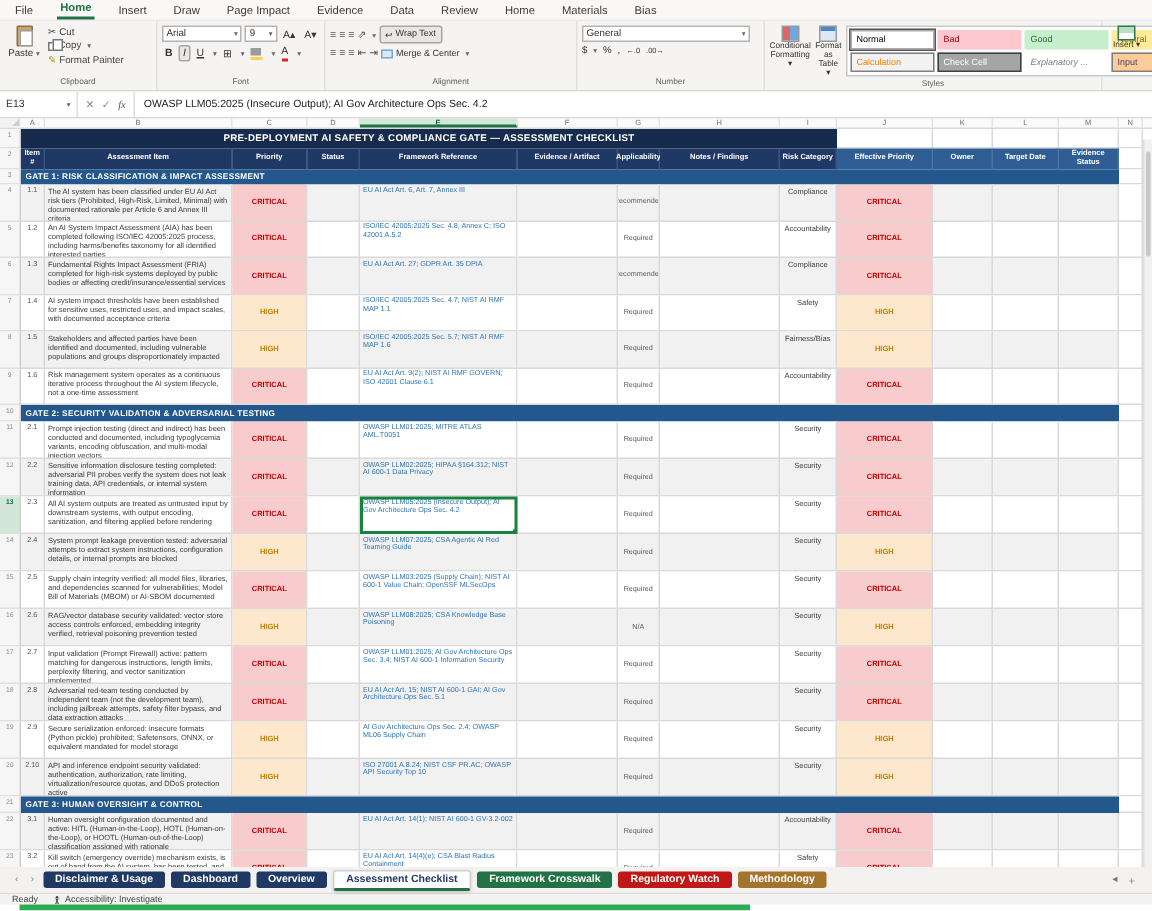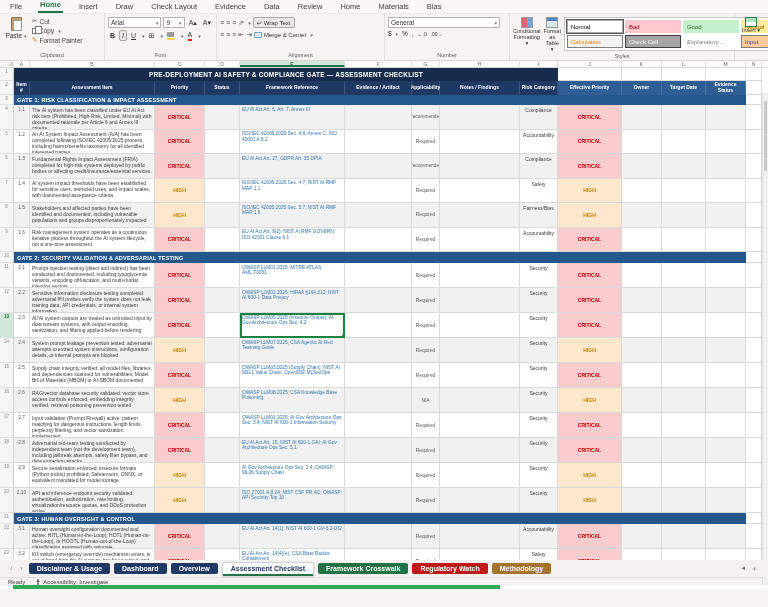--- a/index.html
+++ b/index.html
@@ -112,21 +112,21 @@
 </head>
 <body>
 
 <div id="app">
 
   <div id="menubar">
     <span class="mtab">File</span>
     <span class="mtab active">Home</span>
     <span class="mtab">Insert</span>
     <span class="mtab">Draw</span>
-    <span class="mtab">Check Layout</span>
+    <span class="mtab">Page Impact</span>
     <span class="mtab">Evidence</span>
     <span class="mtab">Data</span>
     <span class="mtab">Review</span>
     <span class="mtab">Home</span>
     <span class="mtab">Materials</span>
     <span class="mtab">Bias</span>
   </div>
 
   <div id="ribbon">
     <div class="rgroup" style="width:105px">
@@ -265,20 +265,32 @@
       <div class="rg-body" style="justify-content:flex-start">
         <div class="stylebtn" style="width:26px">
           <span class="ins-icon"></span>
           <span class="cap"><span>Insert</span> ▾</span>
         </div>
       </div>
       <div class="rg-label">&nbsp;</div>
     </div>
   </div>
 
+  <div id="formulabar">
+    <div id="namebox">
+        <span>E13</span>
+        <span class="chev">▾</span>
+      </div>
+    <div id="fx-icons">
+      <span>✕</span>
+      <span>✓</span>
+      <span class="fx">fx</span>
+    </div>
+    <div id="formula-text">OWASP LLM05:2025 (Insecure Output); AI Gov Architecture Ops Sec. 4.2</div>
+  </div>
 
   <div id="colstrip">
       <div id="corner" style="width: 14px;"></div>
       <div class="colL" style="width: 16px;">A</div>
       <div class="colL" style="width: 125px;">B</div>
       <div class="colL" style="width: 50px;">C</div>
       <div class="colL" style="width: 35px;">D</div>
       <div class="colL selc" style="width: 105px;">E</div>
       <div class="colL" style="width: 67px;">F</div>
       <div class="colL" style="width: 28px;">G</div>

